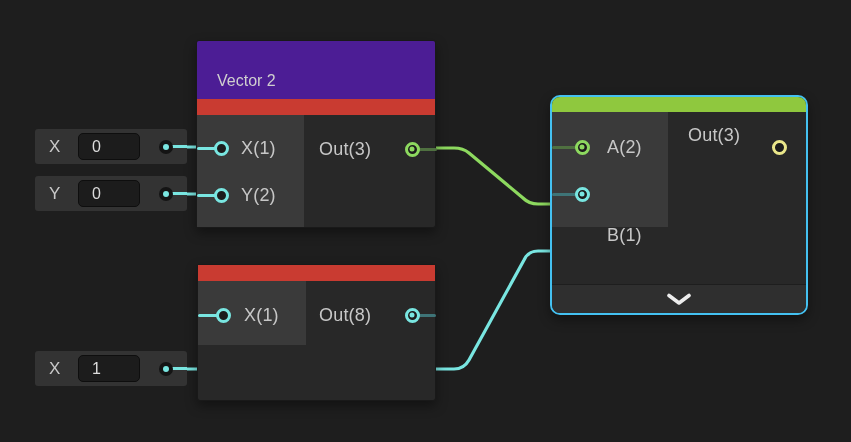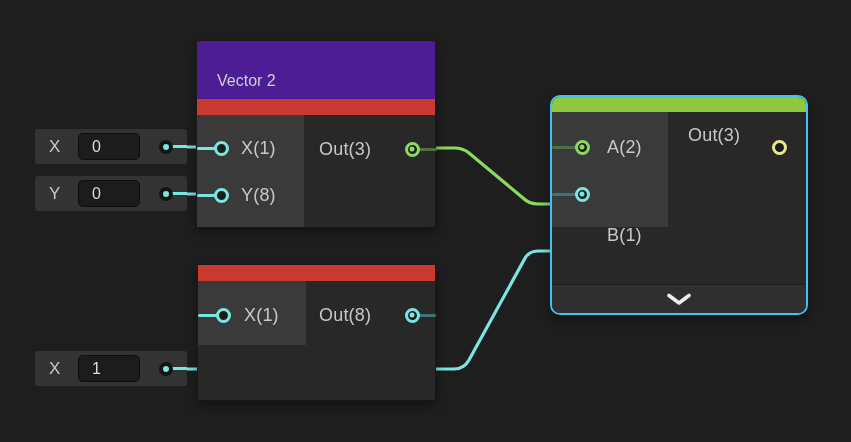--- a/index.html
+++ b/index.html
@@ -126,21 +126,21 @@
       <div class="leftcol"></div>
       <div class="stub bright-cyan" style="left:0;top:31.5px;width:24px;"></div>
       <div class="stub bright-cyan" style="left:0;top:78.5px;width:24px;"></div>
       <div class="stub muted-green" style="left:215px;top:32.5px;width:25px;"></div>
       <div class="port" style="left:16.5px;top:25.5px;"></div>
       <div class="port" style="left:16.5px;top:72.5px;"></div>
       <div class="port green" style="left:207.5px;top:26.5px;">
           <span class="dot"></span>
         </div>
       <span class="plabel" style="left:44px;top:33px;">X(1)</span>
-      <span class="plabel" style="left:44px;top:80px;">Y(8)</span>
+      <span class="plabel" style="left:44px;top:80px;">Y(2)</span>
       <span class="plabel" style="left:122px;top:34px;">Out(3)</span>
     </div>
   </div>
 
   <div class="node" id="node-float">
     <div class="accent"></div>
     <div class="body">
       <div class="leftcol"></div>
       <div class="stub bright-cyan" style="left:0;top:32.5px;width:25px;"></div>
       <div class="stub muted-cyan" style="left:214px;top:32.5px;width:24px;"></div>

